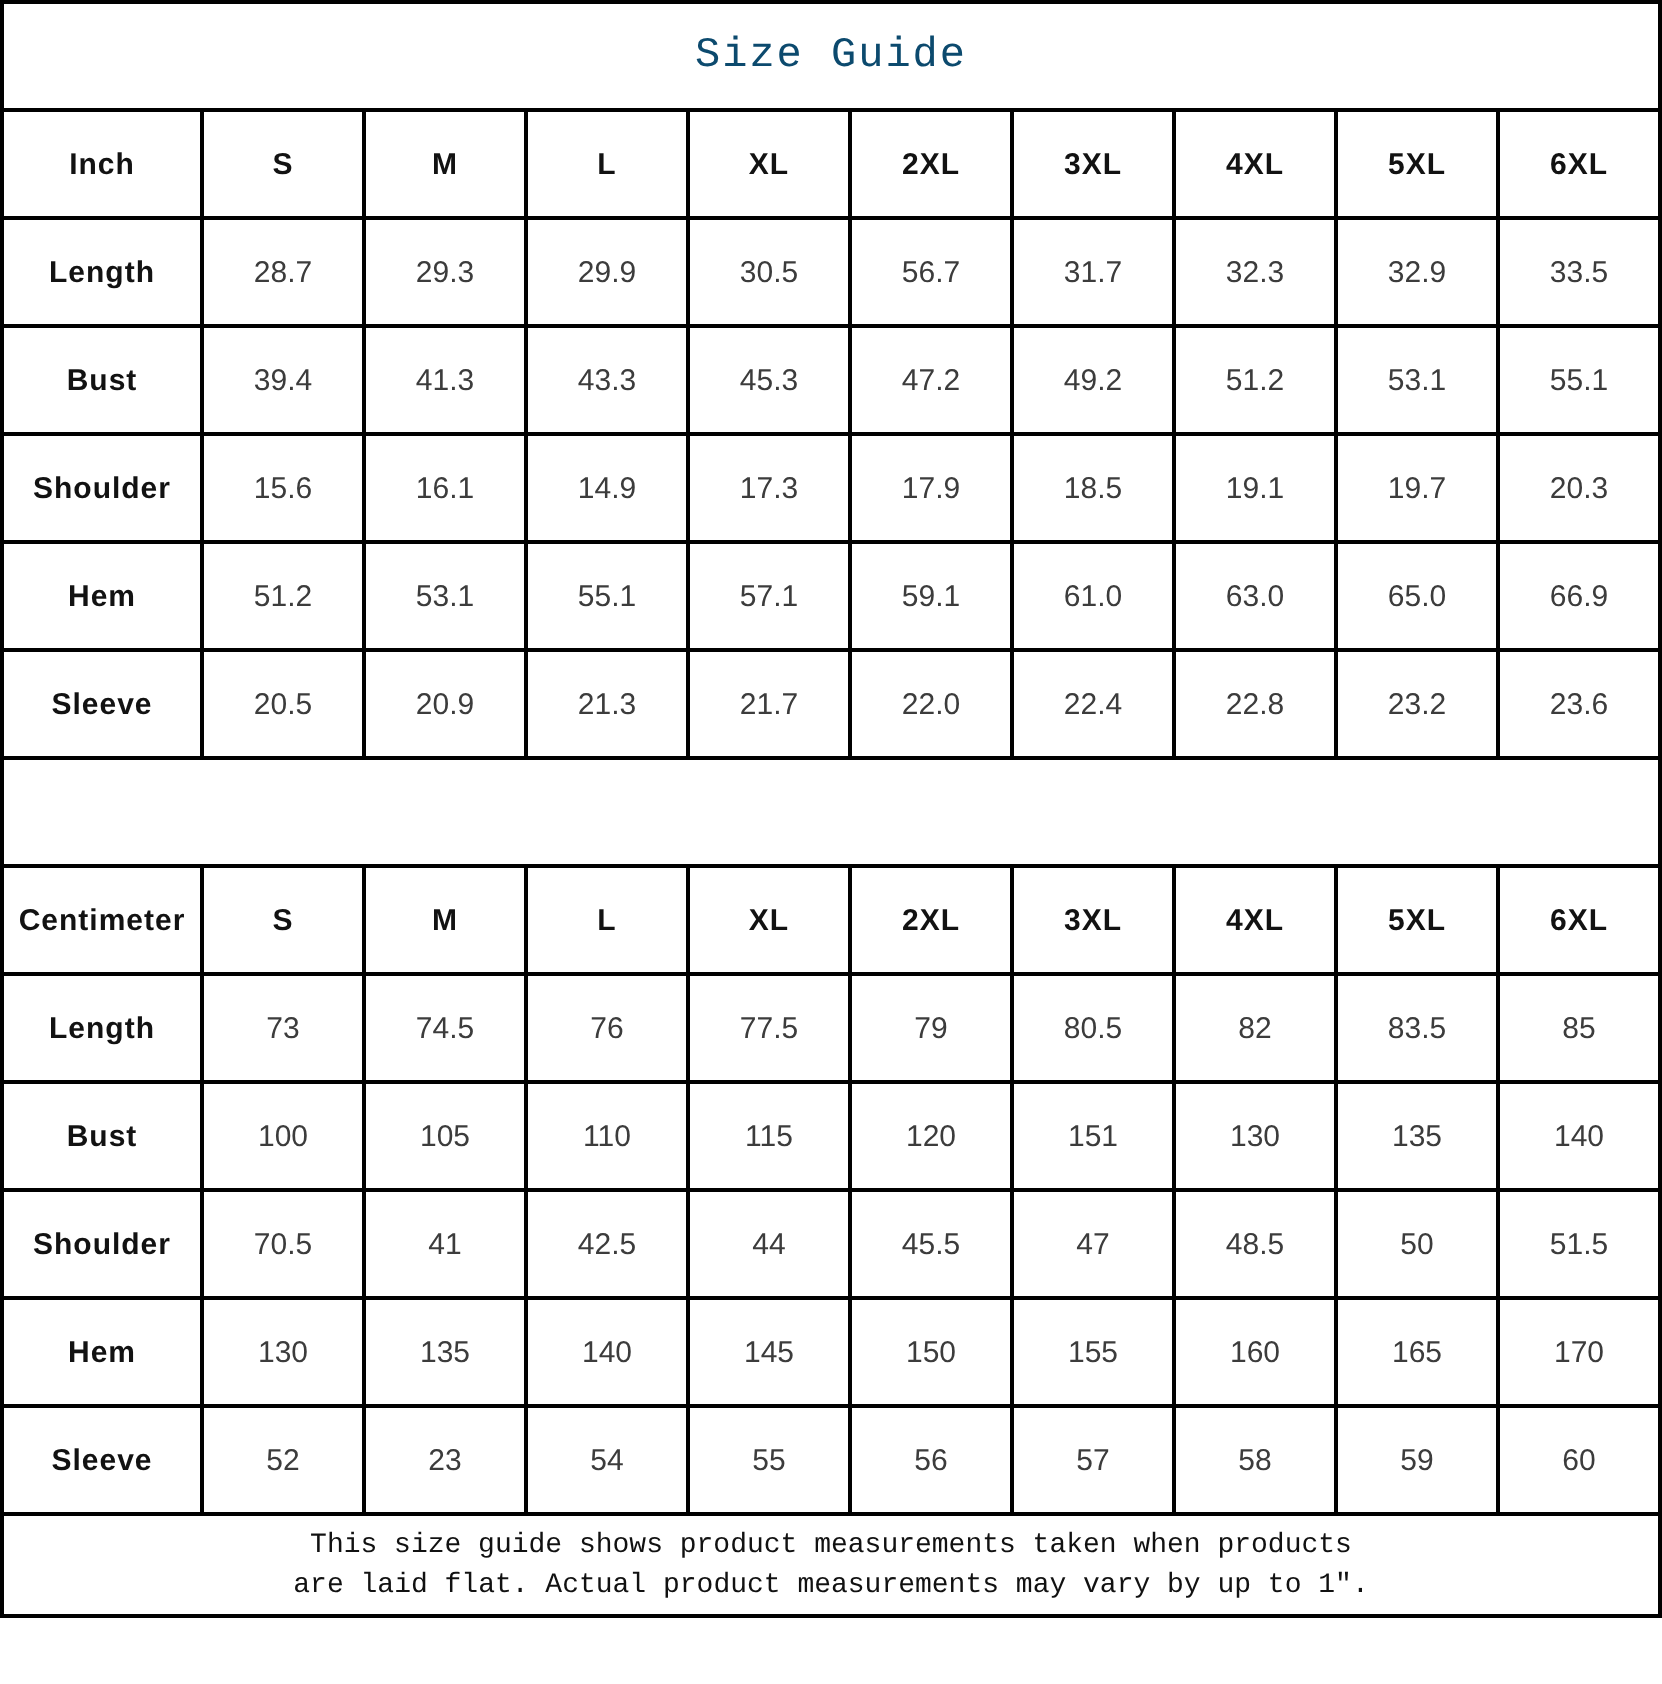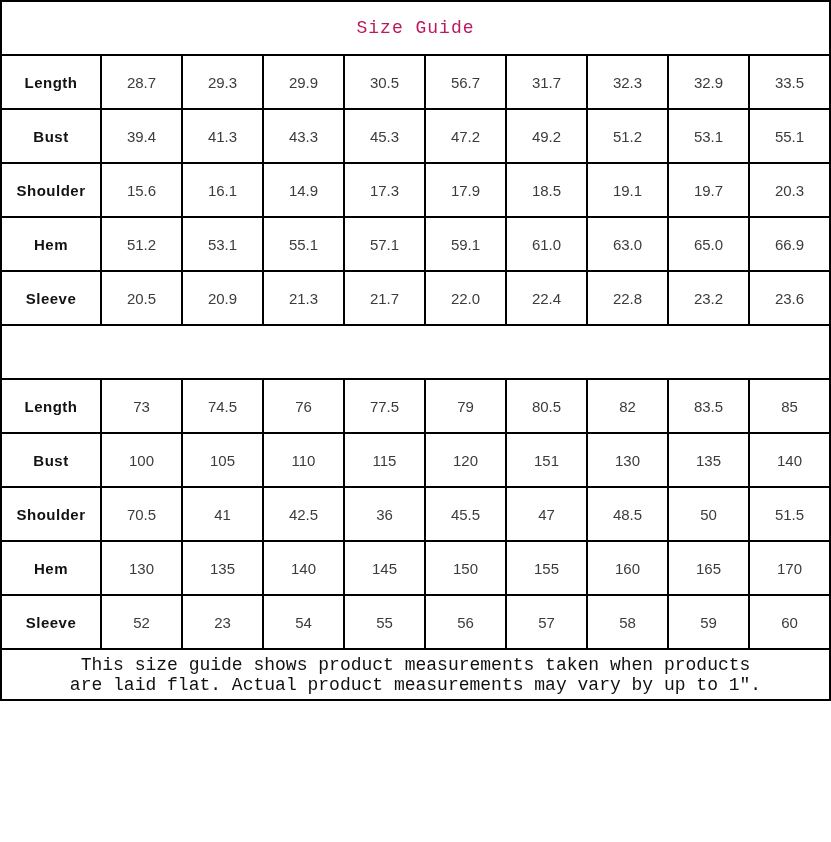--- a/index.html
+++ b/index.html
@@ -21,22 +21,22 @@
     text-align: center;
     vertical-align: middle;
     padding: 0;
     overflow: hidden;
   }
   col.col-label { width: 100px; }
 
   .title-cell {
     height: 52px;
     font-family: "Liberation Mono", "DejaVu Sans Mono", monospace;
-    font-size: 18px;
-    color: #be185d;
+    font-size: 21px;
+    color: #0c4a6e;
     letter-spacing: 1px;
   }
   .cell {
     height: 52px;
     font-family: "Liberation Sans", sans-serif;
     font-size: 15px;
   }
   .cell-label {
     font-weight: bold;
     color: #121212;
@@ -44,21 +44,21 @@
   }
   .cell-value {
     color: #3c3c3c;
   }
   .spacer-row td {
     height: 52px;
   }
   .footnote-cell {
     height: 49px;
     font-family: "Liberation Mono", "DejaVu Sans Mono", monospace;
-    font-size: 18px;
+    font-size: 14px;
     color: #111111;
     line-height: 20px;
   }
 </style>
 </head>
 <body>
 
 <table class="size-guide">
   <colgroup>
     <col class="col-label">
@@ -71,20 +71,32 @@
       <col>
       <col>
       <col>
   </colgroup>
   <tbody>
     <tr>
       <td class="title-cell" colspan="10">Size Guide</td>
     </tr>
   </tbody>
   <tbody id="rows-host">
+      <tr>
+        <td class="cell cell-label">Inch</td>
+        <td class="cell cell-label">S</td>
+        <td class="cell cell-label">M</td>
+        <td class="cell cell-label">L</td>
+        <td class="cell cell-label">XL</td>
+        <td class="cell cell-label">2XL</td>
+        <td class="cell cell-label">3XL</td>
+        <td class="cell cell-label">4XL</td>
+        <td class="cell cell-label">5XL</td>
+        <td class="cell cell-label">6XL</td>
+      </tr>
       <tr>
         <td class="cell cell-label">Length</td>
         <td class="cell cell-value">28.7</td>
         <td class="cell cell-value">29.3</td>
         <td class="cell cell-value">29.9</td>
         <td class="cell cell-value">30.5</td>
         <td class="cell cell-value">56.7</td>
         <td class="cell cell-value">31.7</td>
         <td class="cell cell-value">32.3</td>
         <td class="cell cell-value">32.9</td>
@@ -135,20 +147,32 @@
         <td class="cell cell-value">22.0</td>
         <td class="cell cell-value">22.4</td>
         <td class="cell cell-value">22.8</td>
         <td class="cell cell-value">23.2</td>
         <td class="cell cell-value">23.6</td>
       </tr>
       <tr class="spacer-row">
         <td colspan="10"></td>
       </tr>
       <tr>
+        <td class="cell cell-label">Centimeter</td>
+        <td class="cell cell-label">S</td>
+        <td class="cell cell-label">M</td>
+        <td class="cell cell-label">L</td>
+        <td class="cell cell-label">XL</td>
+        <td class="cell cell-label">2XL</td>
+        <td class="cell cell-label">3XL</td>
+        <td class="cell cell-label">4XL</td>
+        <td class="cell cell-label">5XL</td>
+        <td class="cell cell-label">6XL</td>
+      </tr>
+      <tr>
         <td class="cell cell-label">Length</td>
         <td class="cell cell-value">73</td>
         <td class="cell cell-value">74.5</td>
         <td class="cell cell-value">76</td>
         <td class="cell cell-value">77.5</td>
         <td class="cell cell-value">79</td>
         <td class="cell cell-value">80.5</td>
         <td class="cell cell-value">82</td>
         <td class="cell cell-value">83.5</td>
         <td class="cell cell-value">85</td>
@@ -163,21 +187,21 @@
         <td class="cell cell-value">151</td>
         <td class="cell cell-value">130</td>
         <td class="cell cell-value">135</td>
         <td class="cell cell-value">140</td>
       </tr>
       <tr>
         <td class="cell cell-label">Shoulder</td>
         <td class="cell cell-value">70.5</td>
         <td class="cell cell-value">41</td>
         <td class="cell cell-value">42.5</td>
-        <td class="cell cell-value">36</td>
+        <td class="cell cell-value">44</td>
         <td class="cell cell-value">45.5</td>
         <td class="cell cell-value">47</td>
         <td class="cell cell-value">48.5</td>
         <td class="cell cell-value">50</td>
         <td class="cell cell-value">51.5</td>
       </tr>
       <tr>
         <td class="cell cell-label">Hem</td>
         <td class="cell cell-value">130</td>
         <td class="cell cell-value">135</td>

